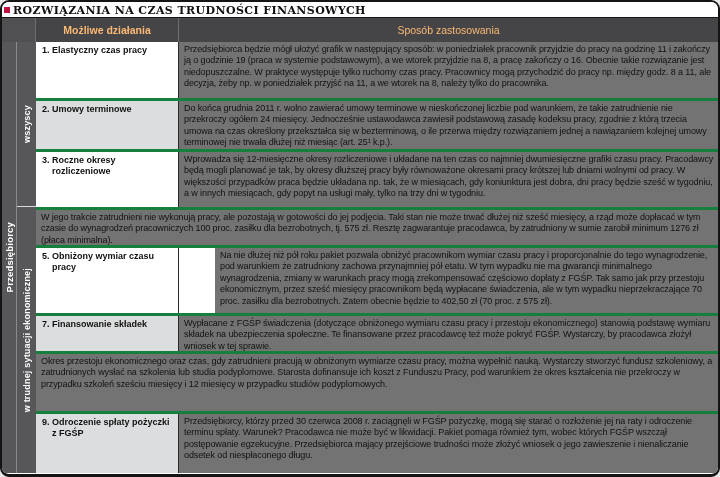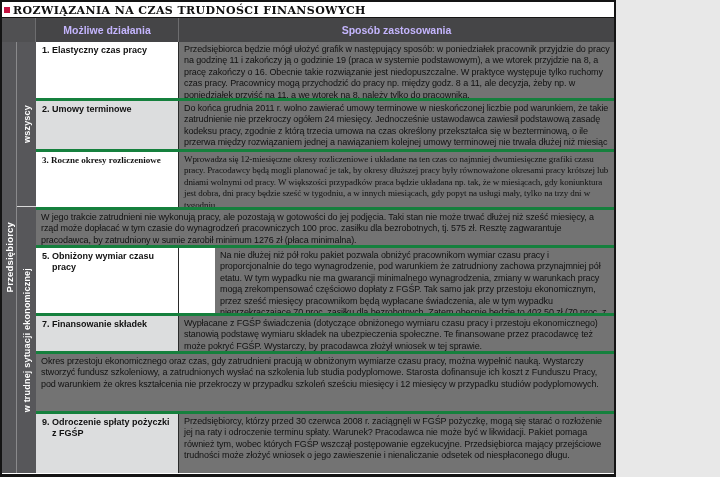--- a/index.html
+++ b/index.html
@@ -1,51 +1,51 @@
 <!DOCTYPE html>
 <html lang="pl"><head>
 <meta charset="utf-8">
 <style>
   html,body{margin:0;padding:0;background:#e8e8e8;}
   *{box-sizing:border-box;}
   .frame{
-    position:relative;width:616px;height:477px;background:#fff;
+    position:relative;width:720px;height:477px;background:#fff;
     border-left:2px solid #141414;border-right:2px solid #141414;
     border-top:2px solid #141414;border-bottom:3px solid #141414;
-    font-family:"Liberation Sans",sans-serif;color:#111;overflow:hidden;
+    font-family:"Liberation Sans",sans-serif;color:#111;overflow:hidden;border-radius:9px;
   }
   
   .titlebar{height:16px;display:flex;align-items:center;background:#fff;padding-left:1px;border-bottom:1px solid #141414;}
   .bullet{width:6px;height:6px;background:#c41240;display:inline-block;margin:0 3px 0 1px;flex:0 0 auto;}
   .title{font-family:"DejaVu Serif","Liberation Serif",serif;font-weight:bold;font-size:11px;letter-spacing:0.4px;white-space:nowrap;line-height:1;padding-top:1px;}
   
-  .header{height:24px;display:flex;background:#454547;color:#c4b5fd;}
+  .header{height:24px;display:flex;background:#454547;color:#fdba74;}
   .h-spacer{width:34px;border-right:1px solid #6d6d6f;background:#505052;}
   .h-actions{width:143px;display:flex;align-items:center;justify-content:center;border-right:1px solid #6d6d6f;font-weight:bold;font-size:10.5px;}
-  .h-apply{flex:1;display:flex;align-items:center;justify-content:center;font-weight:bold;font-size:10.5px;}
+  .h-apply{flex:1;display:flex;align-items:center;justify-content:center;font-weight:normal;font-size:10.5px;}
   
   .body{display:flex;height:431px;}
   .vcol1{width:15px;background:#57575a;border-right:1px solid #8a8a8c;display:flex;align-items:center;justify-content:center;}
   .vcol2{width:19px;display:flex;flex-direction:column;}
   .vcell{background:#57575a;display:flex;align-items:center;justify-content:center;}
   .vcell.all{height:165px;border-bottom:1px solid #d9d9d9;}
   .vcell.difficult{flex:1;}
   .vtext{writing-mode:vertical-rl;transform:rotate(180deg);color:#fff;font-weight:bold;font-size:9px;letter-spacing:0.2px;white-space:nowrap;}
   .vtext.big{font-size:9.5px;}
   .rows{flex:1;display:flex;flex-direction:column;align-items:flex-end;}
   .row{display:flex;border-top:3px solid #15803d;overflow:hidden;}
   .row:first-child{border-top:none;}
   .cell-action{
     width:143px;flex:0 0 143px;border-right:1px solid #2a2a2a;
     font-weight:bold;font-size:9px;line-height:11px;
     padding:3px 4px 0 16px;text-indent:-10px;background:#fff;
   }
   .row:nth-child(even) .cell-action{background:#dcddde;}
   .cell-desc{flex:1;font-size:9px;line-height:11.45px;padding:2px 4px 0 5px;background:#737373;letter-spacing:-0.1px;}
-  .r1{height:56px;}.r2{height:51px;}.r3{height:58px;font-family:Liberation Serif, serif;}.r4{height:38px;}
+  .r1{height:56px;}.r2{height:51px;}.r3{height:58px;}.r4{height:38px;}
   .r5{height:68px;gap:36px;}.r6{height:38px;}.r7{height:60px;}.r8{height:62px;}
 </style>
 </head>
 <body>
 
 <div class="frame">
 
   <div class="titlebar">
     <span class="bullet"></span>
     <span class="title">ROZWIĄZANIA NA CZAS TRUDNOŚCI FINANSOWYCH</span>

